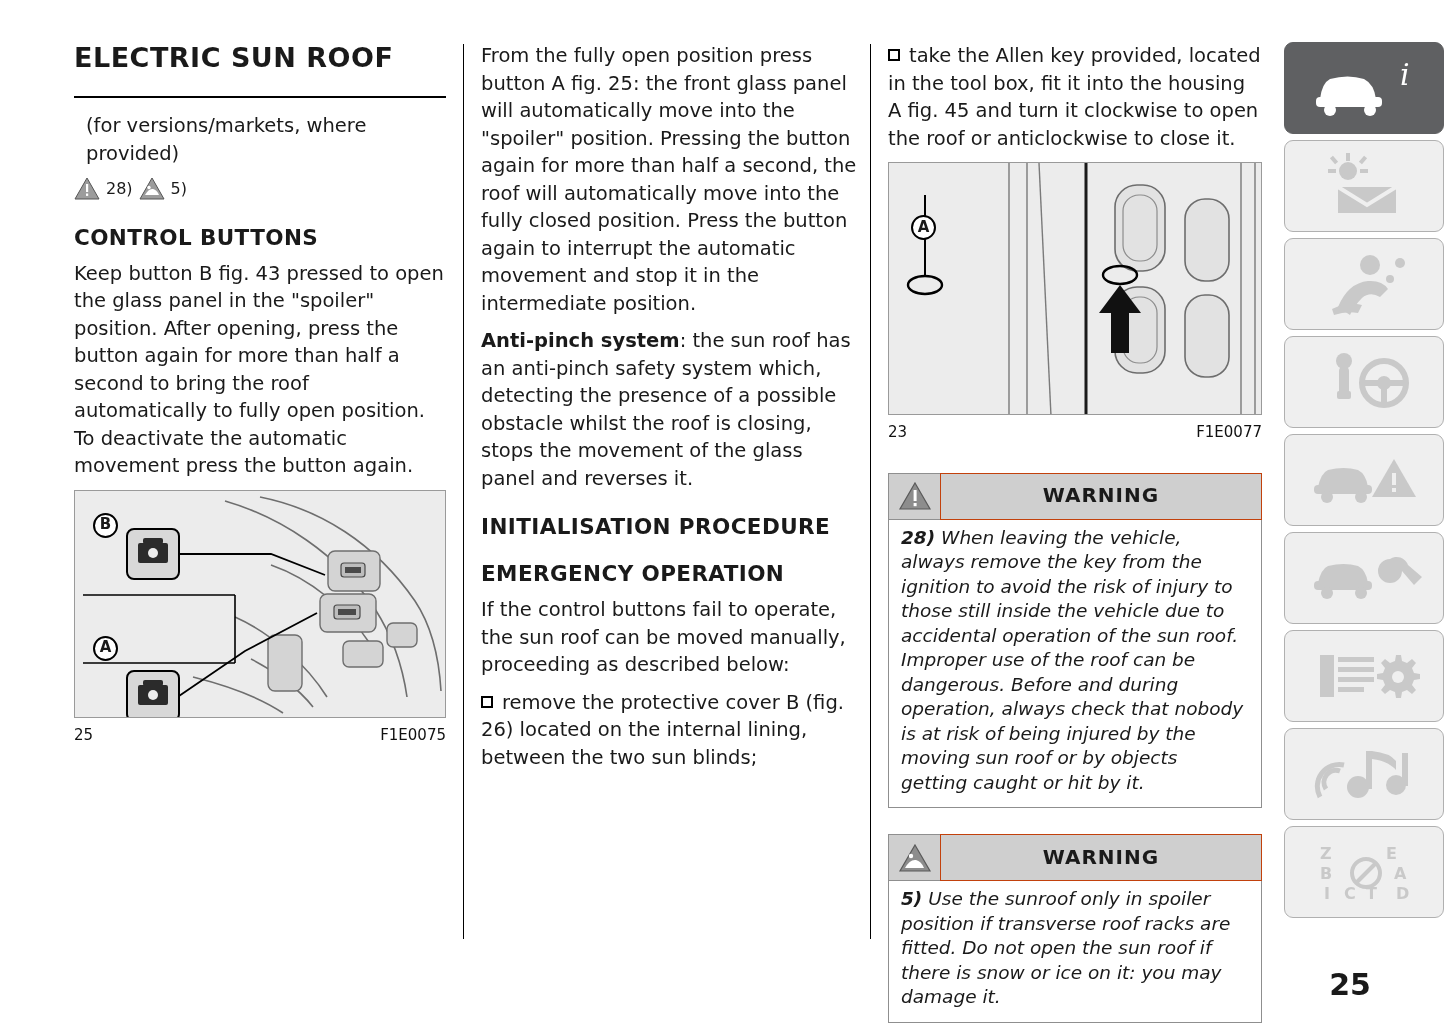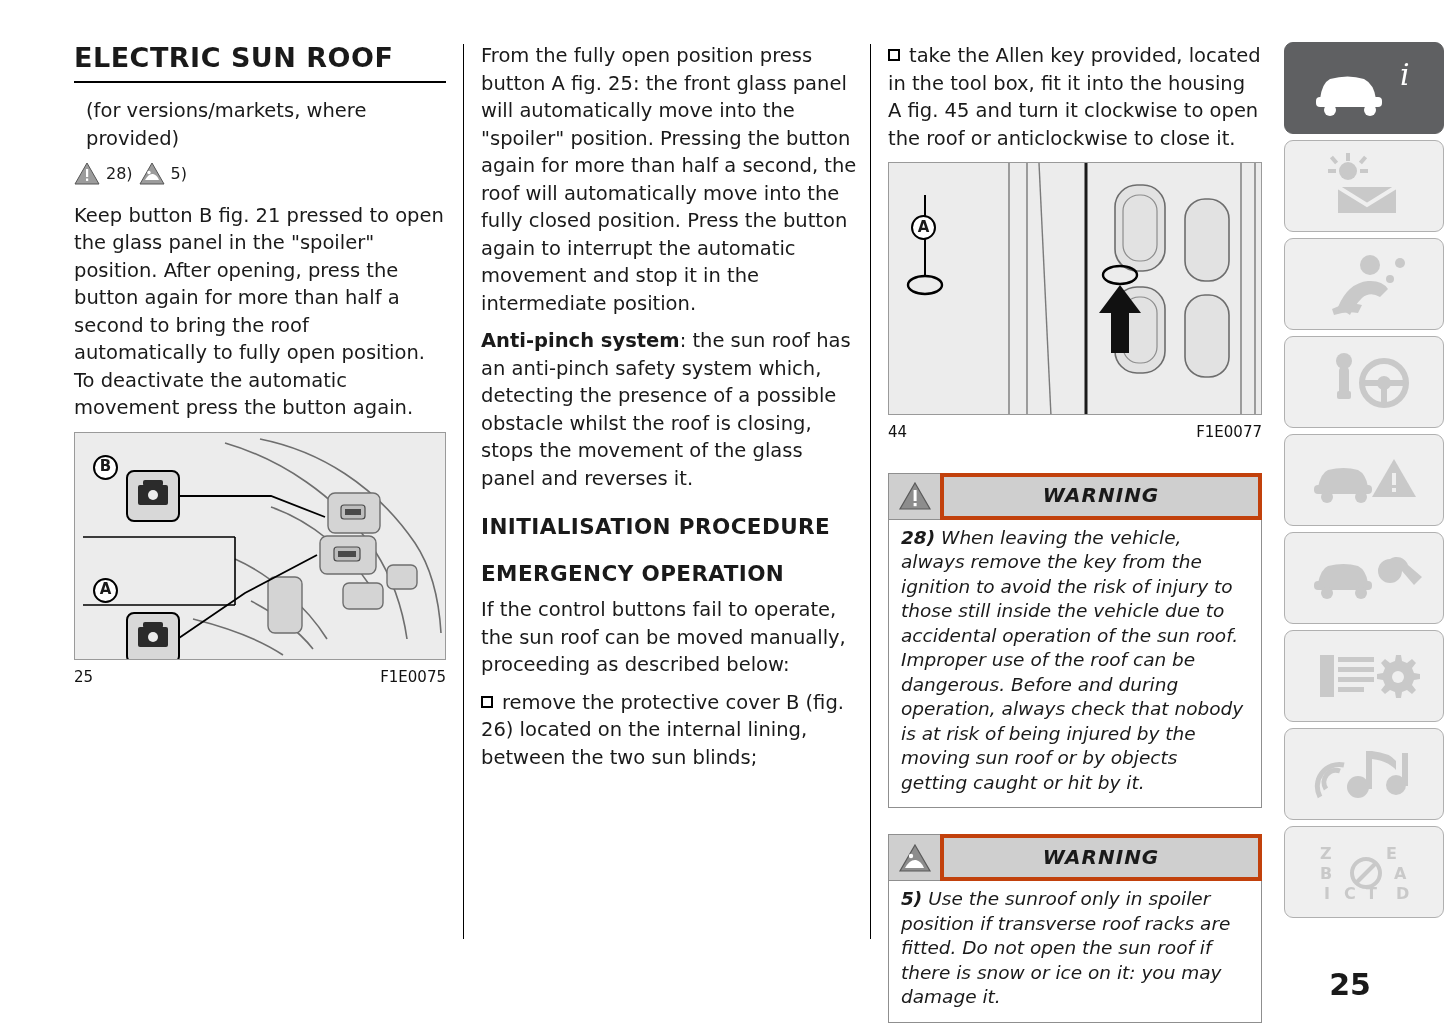--- a/index.html
+++ b/index.html
@@ -40,21 +40,21 @@
   }
   .div1 { left: 463px; }
   .div2 { left: 870px; }
 
   h1.title {
     font-family: "DejaVu Sans", sans-serif;
     font-weight: bold;
     font-size: 27px;
     line-height: 31px;
     letter-spacing: 0.5px;
-    margin: 0 0 8px 0;
+    margin: 0 0 23px 0;
     text-transform: uppercase;
   }
   .title-rule {
     border: none;
     border-top: 2.5px solid #000;
     margin: 2px 0 14px 0;
   }
   h2.sec {
     font-weight: bold;
     font-size: 21.5px;
@@ -138,24 +138,23 @@
   .warn-ico-box {
     width: 52px;
     background: #cfcfcf;
     border: 1px solid #8f8f8f;
     border-right: none;
     display: flex; align-items: center; justify-content: center;
   }
   .warn-bar {
     flex: 1;
     background: #cfcfcf;
-    border: 4px solid #c2410c;
+    border: 1px solid #c2410c;
     display: flex; align-items: center; justify-content: center;
     height: 47px;
-    font-style: italic;
     font-weight: bold;
     font-size: 20px;
     letter-spacing: 1px;
   }
   .warn-body {
     border: 1px solid #8f8f8f;
     border-top: none;
     padding: 6px 12px 12px 12px;
     font-style: italic;
     font-size: 18.5px;
@@ -223,21 +222,22 @@
         <svg width="26" height="23" viewBox="0 0 26 23">
           <polygon points="13,1 25,22 1,22" fill="#9c9c9c" stroke="#555" stroke-width="1"></polygon>
           <path d="M6 18 q4 -7 8 -6 q4 1 6 6 z" fill="#fff"></path>
           <circle cx="10" cy="10.5" r="1.7" fill="#fff"></circle>
         </svg>
       </span>
       <span class="num">5)</span>
     </div>
 
 
-    <p>Keep button B fig. 21 pressed to open the glass panel in the "spoiler" position. After opening, press the button again for more than half a second to bring the roof automatically to fully open position. To deactivate the automatic movement press the button again.</p>
+    <h2 class="sec">CONTROL BUTTONS</h2>
+    <p>Keep button B fig. 43 pressed to open the glass panel in the "spoiler" position. After opening, press the button again for more than half a second to bring the roof automatically to fully open position. To deactivate the automatic movement press the button again.</p>
 
     <div class="figure fig25">
       <svg width="372" height="228" viewBox="0 0 372 228">
         <rect x="0" y="0" width="372" height="228" fill="#ececec"></rect>
 
         <g stroke="#6e6e6e" fill="none" stroke-width="1.6">
           <path d="M185 6 C245 18, 300 52, 340 110 C356 134, 364 166, 366 200"></path>
           <path d="M150 10 C205 26, 262 62, 300 118 C318 146, 328 178, 332 206"></path>
           <path d="M196 74 C236 88, 272 118, 296 154"></path>
           <path d="M160 126 C196 142, 232 174, 252 206"></path>
@@ -341,21 +341,21 @@
         <ellipse cx="36" cy="122" rx="17" ry="9" fill="none" stroke="#000" stroke-width="2.4"></ellipse>
 
         <ellipse cx="231" cy="112" rx="17" ry="9" fill="none" stroke="#000" stroke-width="2.4"></ellipse>
         <g fill="#111">
           <polygon points="231,122 252,150 240,150 240,190 222,190 222,150 210,150"></polygon>
         </g>
       </svg>
       <div class="circ-label" style="left:22px; top:52px;">A</div>
     </div>
     <div class="fig-caption">
-      <span>44</span>
+      <span>23</span>
       <span>F1E0077</span>
     </div>
 
     <div class="warn-head">
       <div class="warn-ico-box">
         <svg width="34" height="30" viewBox="0 0 34 30">
           <polygon points="17,2 32,28 2,28" fill="#8d8d8d" stroke="#5a5a5a" stroke-width="1.2"></polygon>
           <rect x="15.6" y="9" width="3" height="11" fill="#fff"></rect>
           <rect x="15.6" y="22" width="3" height="3.2" fill="#fff"></rect>
         </svg>

